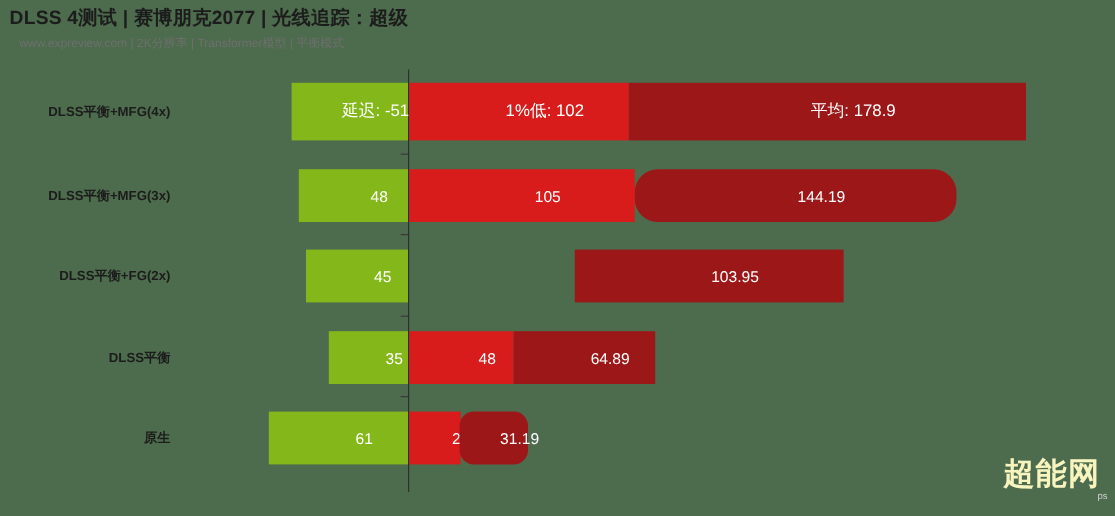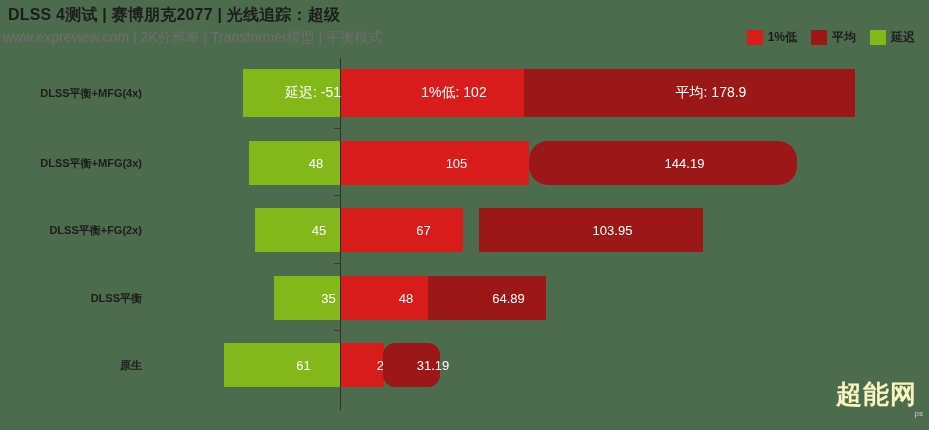--- a/index.html
+++ b/index.html
@@ -11,22 +11,22 @@
   }
   #root{position:relative;width:929px;height:430px;}
 
   
   .title{
     position:absolute;left:8px;top:5px;
     font-size:16px;font-weight:bold;color:#1c1c1c;
     letter-spacing:.2px;white-space:nowrap;
   }
   .subtitle{
-    position:absolute;left:3px;top:29px;
-    font-size:14px;color:#6f6f6f;white-space:nowrap;
+    position:absolute;left:16px;top:29px;
+    font-size:10px;color:#6f6f6f;white-space:nowrap;
   }
 
   
   .legend{
     position:absolute;right:14px;top:29px;
     display:flex;align-items:center;gap:14px;
   }
   .legend-item{display:flex;align-items:center;gap:5px;}
   .swatch{width:16px;height:15px;display:block;}
   .legend-label{font-size:12px;color:#1c1c1c;font-weight:bold;white-space:nowrap;}
@@ -70,34 +70,20 @@
   }
 </style>
 </head>
 <body>
 
 <div id="root">
 
   <div class="title">DLSS 4测试 | 赛博朋克2077 | 光线追踪：超级</div>
   <div class="subtitle">www.expreview.com | 2K分辨率 | Transformer模型 | 平衡模式</div>
 
-  <div class="legend">
-    <div class="legend-item">
-      <span class="swatch" style="background:#d81c1c"></span>
-      <span class="legend-label">1%低</span>
-    </div>
-    <div class="legend-item">
-      <span class="swatch" style="background:#9c1818"></span>
-      <span class="legend-label">平均</span>
-    </div>
-    <div class="legend-item">
-      <span class="swatch" style="background:#84b81a"></span>
-      <span class="legend-label">延迟</span>
-    </div>
-  </div>
 
   <div class="plot">
     <div class="axis-zero"></div>
 
     <div class="row" style="top:0px">
       <div class="cat-label">DLSS平衡+MFG(4x)</div>
       <div class="bar tall seg-lat" style="left:243px;width:97px;">延迟: -51</div>
       <div class="bar tall seg-low" style="left:341px;width:183px;">1%低: 102</div>
       <div class="bar tall seg-avg" style="left:524px;width:331px;">平均: 178.9</div>
     </div>
@@ -105,21 +91,20 @@
     <div class="row" style="top:70px">
       <div class="cat-label">DLSS平衡+MFG(3x)</div>
       <div class="bar seg-lat" style="left:249px;width:91px;">48</div>
       <div class="bar seg-low" style="left:341px;width:188px;">105</div>
       <div class="bar seg-avg" style="left:529px;width:268px;border-radius:19px;">144.19</div>
     </div>
 
     <div class="row" style="top:137px">
       <div class="cat-label">DLSS平衡+FG(2x)</div>
       <div class="bar seg-lat" style="left:255px;width:85px;">45</div>
-      <div class="bar seg-low" style="left:341px;width:122px;">67</div>
       <div class="bar seg-avg" style="left:479px;width:224px;">103.95</div>
     </div>
 
     <div class="row" style="top:205px">
       <div class="cat-label">DLSS平衡</div>
       <div class="bar seg-lat" style="left:274px;width:66px;">35</div>
       <div class="bar seg-low" style="left:341px;width:87px;">48</div>
       <div class="bar seg-avg" style="left:428px;width:118px;">64.89</div>
     </div>
 

